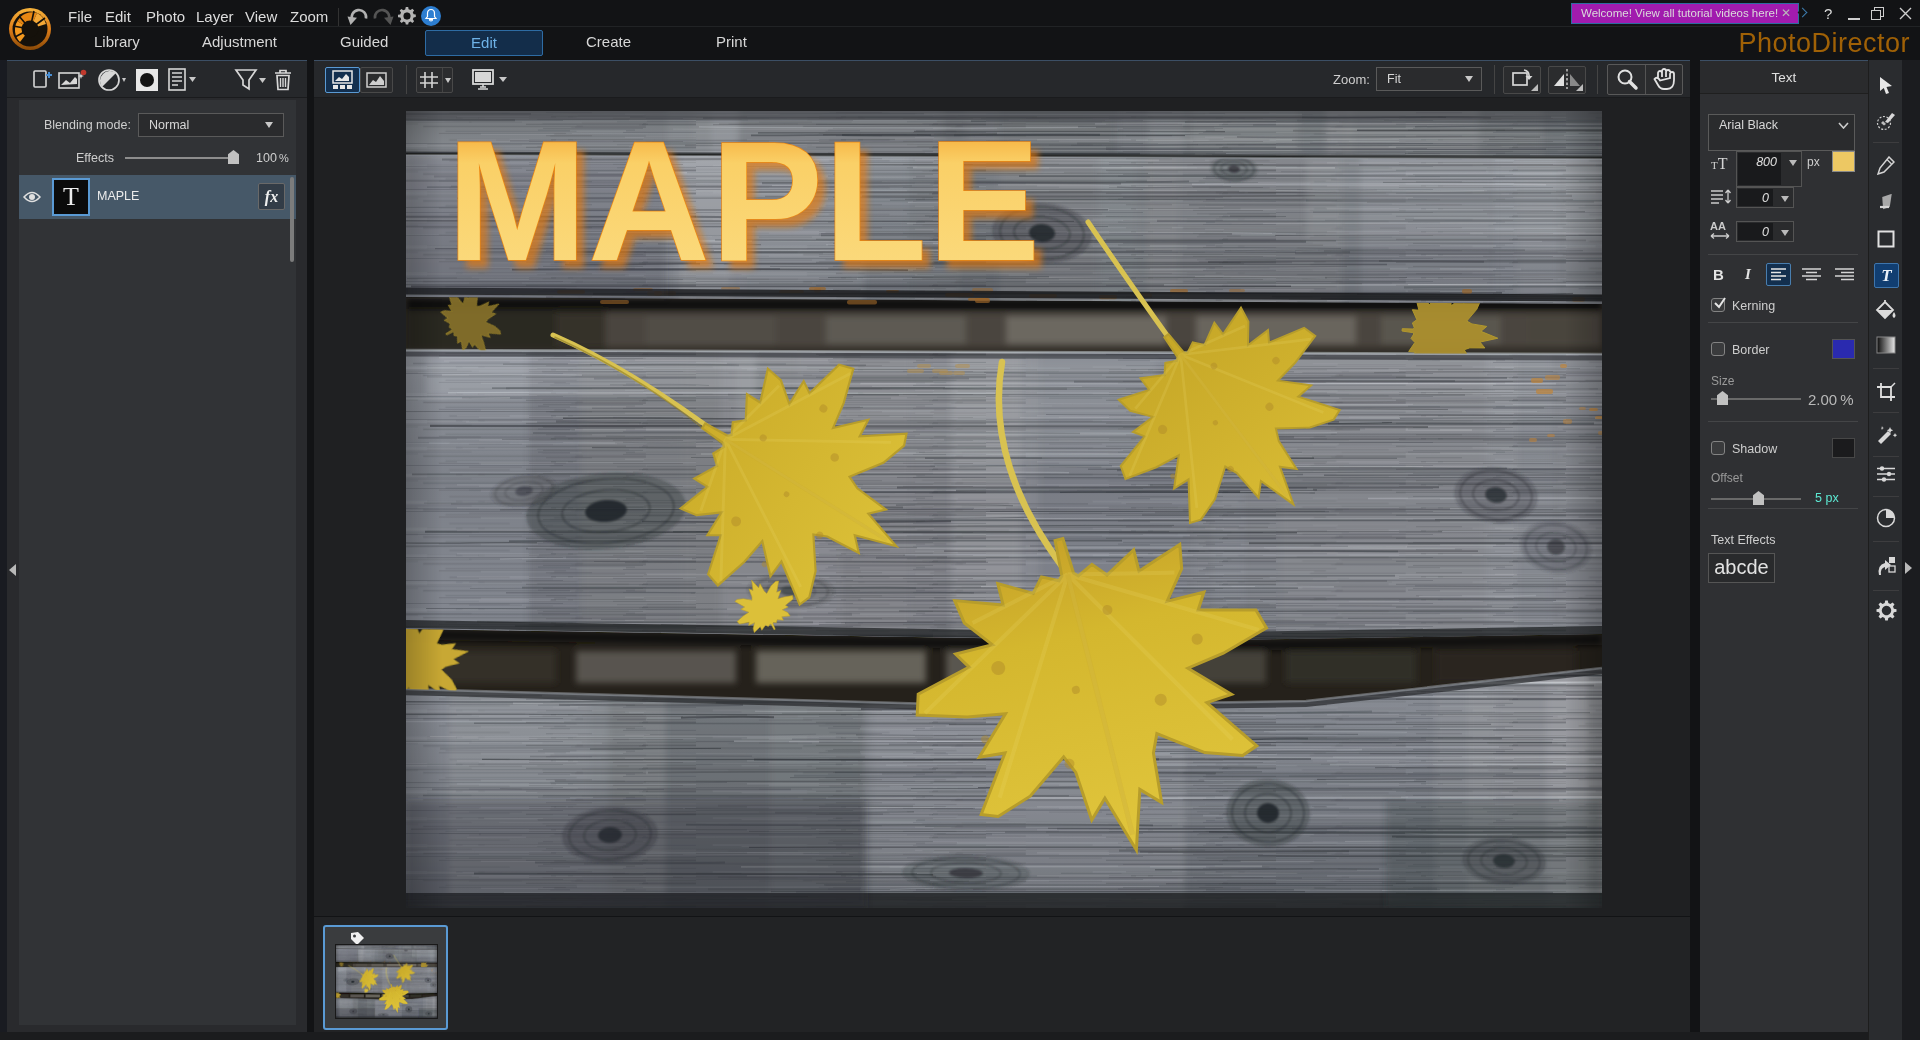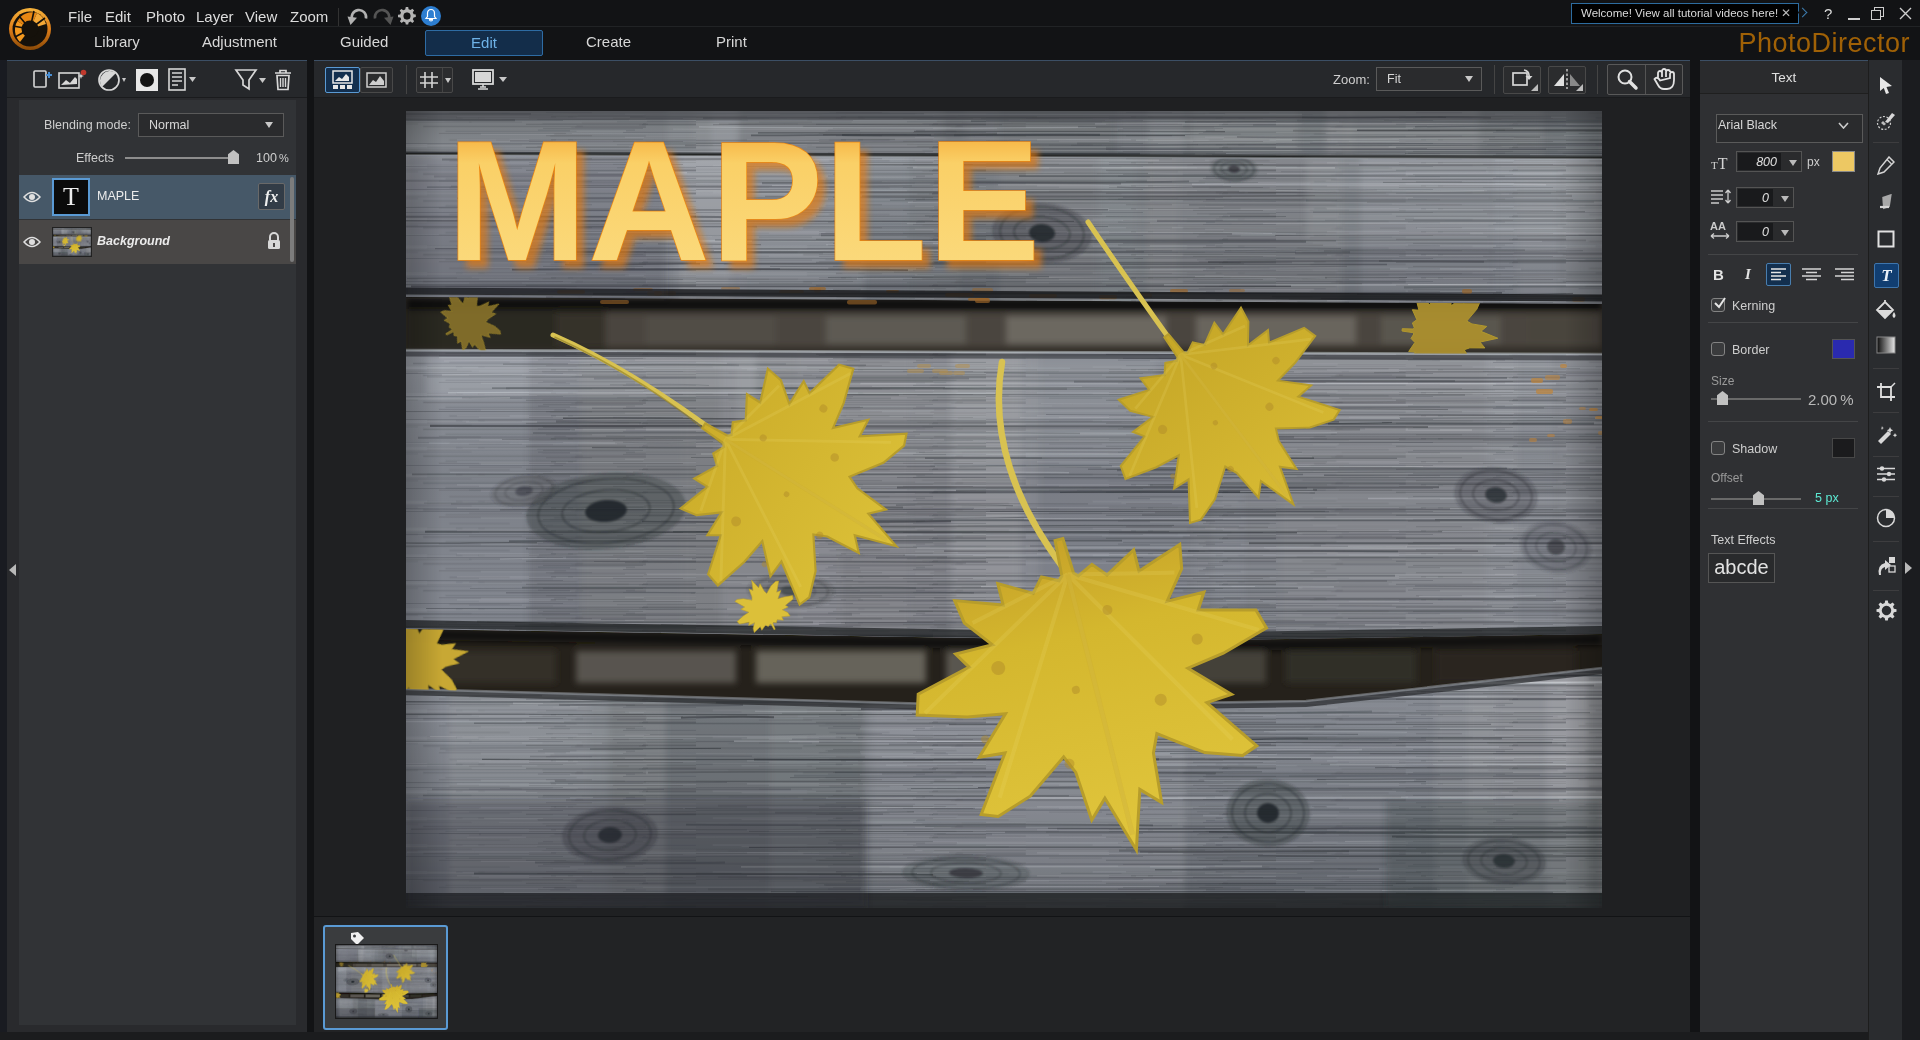--- a/index.html
+++ b/index.html
@@ -1,21 +1,21 @@
 <!DOCTYPE html>
 <html><head><meta charset="utf-8"><style>
 *{margin:0;padding:0;box-sizing:border-box}
 html,body{width:1920px;height:1040px;overflow:hidden;background:#131416;font-family:"Liberation Sans",sans-serif;-webkit-font-smoothing:antialiased;opacity:.999}
 .abs{position:absolute}
 #menubar{position:absolute;left:0;top:0;width:1920px;height:60px;background:#131416}
 .menu{position:absolute;top:8px;font-size:15px;color:#dedede}
 .tab{position:absolute;top:33px;font-size:15px;color:#d8d8d8}
 #edittab{position:absolute;left:425px;top:30px;width:118px;height:26px;background:#142e4b;border:1px solid #2f6da5;border-radius:2px;color:#6fb3e8;font-size:15px;text-align:center;line-height:24px}
 #pdtitle{position:absolute;right:10px;top:28px;font-size:27px;color:#a16207;letter-spacing:.5px}
-#welcome{position:absolute;left:1571px;top:3px;width:228px;height:21px;background:#000000;border:1px solid #2e6da0;color:#dcdcdc;font-size:11.5px;line-height:19px;padding-left:9px}
+#welcome{position:absolute;left:1571px;top:3px;width:228px;height:21px;background:#a21caf;border:1px solid #2e6da0;color:#dcdcdc;font-size:11.5px;line-height:19px;padding-left:9px}
 #welcome .wx{position:absolute;right:7px;top:0;color:#bbb;font-size:12px}
 #warrow{position:absolute;left:1799px;top:9px;width:7px;height:7px;border-top:1.5px solid #3e7db0;border-right:1.5px solid #3e7db0;transform:rotate(45deg);background:#131416}
 .winbtn{position:absolute;top:6px;color:#cfcfcf;font-size:14px}
 .panel{position:absolute;background:#2a2b2e;border-top:1px solid #3d5066}
 .ptool{position:absolute;left:0;top:0;right:0;height:37px;background:#27292c;border-bottom:1px solid #1b1c1e}
 .pcontent{position:absolute;background:#323437}
 .lbl{color:#cfcfcf;font-size:12.5px}
 .dim{color:#9b9b9b;font-size:12px}
 .ddown{background:#2b2c2e;border:1px solid #5b5b5b;color:#d8d8d8;font-size:12.5px;position:absolute}
 .caret{width:0;height:0;border-left:4.5px solid transparent;border-right:4.5px solid transparent;border-top:6px solid #c9c9c9;position:absolute}
@@ -146,37 +146,20 @@
 
  <div class="abs" style="left:12px;top:114px;width:277px;height:44px;background:#475969">
    <svg class="icon" style="left:4px;top:16px" width="18" height="12" viewBox="0 0 18 12">
         <path d="M1,6 Q9,-3 17,6 Q9,15 1,6 Z" fill="none" stroke="#e0e0e0" stroke-width="1.5"></path>
         <circle cx="9" cy="6" r="3" fill="#e0e0e0"></circle>
       </svg>
    <div class="abs" style="left:33px;top:3px;width:38px;height:38px;background:#0c0c0c;border:2px solid #5b9bd5;color:#eee;font-family:'Liberation Serif',serif;font-size:26px;text-align:center;line-height:34px">T</div>
    <div class="abs" style="left:78px;top:14px;color:#ececec;font-size:12.5px">MAPLE</div>
    <div class="abs" style="left:239px;top:8px;width:27px;height:27px;background:#333d48;border:1px solid #6a6a6a;border-radius:2px;color:#f0f0f0;font-family:'Liberation Serif',serif;font-style:italic;font-size:16px;font-weight:bold;text-align:center;line-height:25px">fx</div>
  </div>
- <div class="abs" style="left:12px;top:159px;width:277px;height:44px;background:#4a4847">
-   <svg class="icon" style="left:4px;top:16px" width="18" height="12" viewBox="0 0 18 12">
-        <path d="M1,6 Q9,-3 17,6 Q9,15 1,6 Z" fill="none" stroke="#e0e0e0" stroke-width="1.5"></path>
-        <circle cx="9" cy="6" r="3" fill="#e0e0e0"></circle>
-      </svg>
-   <div class="abs" style="left:33px;top:7px;width:40px;height:30px;border:1px solid #222;overflow:hidden">
-        <svg width="38" height="28" viewBox="0 0 1196 797" preserveAspectRatio="none">
-          <use href="#photo"></use>
-        </svg>
-      </div>
-   <div class="abs" style="left:78px;top:14px;color:#ececec;font-size:12.5px;font-style:italic;font-weight:bold">Background</div>
-   <svg class="icon" style="left:247px;top:11px" width="16" height="20" viewBox="0 0 16 20">
-        <path d="M4,9 V6 a4,4 0 0 1 8,0 V9" fill="none" stroke="#d9d9d9" stroke-width="2"></path>
-        <rect x="2" y="9" width="12" height="9" rx="1.5" fill="#d9d9d9"></rect>
-        <rect x="7" y="12" width="2" height="4" fill="#4a4847"></rect>
-      </svg>
- </div>
  <div class="abs" style="left:283px;top:116px;width:4px;height:85px;background:#7d7d7d;border-radius:2px"></div>
 </div>
 <div class="abs" style="left:0;top:60px;width:7px;height:972px;background:#1a1c22"></div>
 <svg class="icon" style="left:8px;top:563px" width="9" height="14" viewBox="0 0 9 14">
     <path d="M8,1 L1,7 L8,13 Z" fill="#b9b9b9"></path>
   </svg>
 
 <div class="panel" style="left:314px;top:60px;width:1376px;height:856px;background:#202123">
  <div class="ptool" style="height:37px">
 
@@ -268,27 +251,27 @@
         </svg>
       </div>
  </div>
 </div>
 <div class="abs" style="left:0;top:1032px;width:1920px;height:8px;background:#1c1d1f"></div>
 
 <div class="panel" style="left:1700px;top:60px;width:168px;height:972px;background:#303134">
  <div class="abs" style="left:0;top:0;width:168px;height:33px;background:#2b2c2e;border-bottom:1px solid #202020">
    <div class="abs" style="left:0;top:9px;width:168px;text-align:center;color:#e0e0e0;font-size:13.5px">Text</div>
  </div>
- <div class="ddown" style="left:16px;top:53px;width:147px;height:29px;line-height:21px;padding-left:1px">Arial Black</div>
+ <div class="ddown" style="left:8px;top:53px;width:147px;height:37px;line-height:21px;padding-left:10px">Arial Black</div>
  <svg class="icon" style="left:138px;top:61px" width="11" height="7" viewBox="0 0 11 7">
       <path d="M1,1 L5.5,6 L10,1" fill="none" stroke="#ccc" stroke-width="1.6"></path>
     </svg>
 
  <div class="abs" style="left:11px;top:94px;color:#d5d5d5;font-family:'Liberation Serif',serif"><span style="font-size:11px">T</span><span style="font-size:16px">T</span></div>
- <div class="numbox" style="left:36px;top:90px;width:66px;height:21px">
+ <div class="numbox" style="left:36px;top:90px;width:66px;height:36px">
    <div class="numin" style="width:43px;padding-right:4px;line-height:19px">800</div>
    <div class="caret" style="left:52px;top:8px;border-top-color:#bbb"></div>
  </div>
  <div class="lbl" style="position:absolute;left:107px;top:94px;font-size:12px">px</div>
  <div class="abs" style="left:132px;top:90px;width:23px;height:21px;background:#eec964;border:1px solid #8a8a8a"></div>
 
  <svg class="icon" style="left:10px;top:128px" width="22" height="16" viewBox="0 0 22 16">
       <path d="M1,2 h12 M1,6 h12 M1,10 h12 M1,14 h8" stroke="#ccc" stroke-width="1.5"></path>
       <path d="M18,1 v13 M18,1 l-2.5,3 M18,1 l2.5,3 M18,14 l-2.5,-3 M18,14 l2.5,-3" stroke="#ccc" stroke-width="1.3" fill="none"></path>
     </svg>

